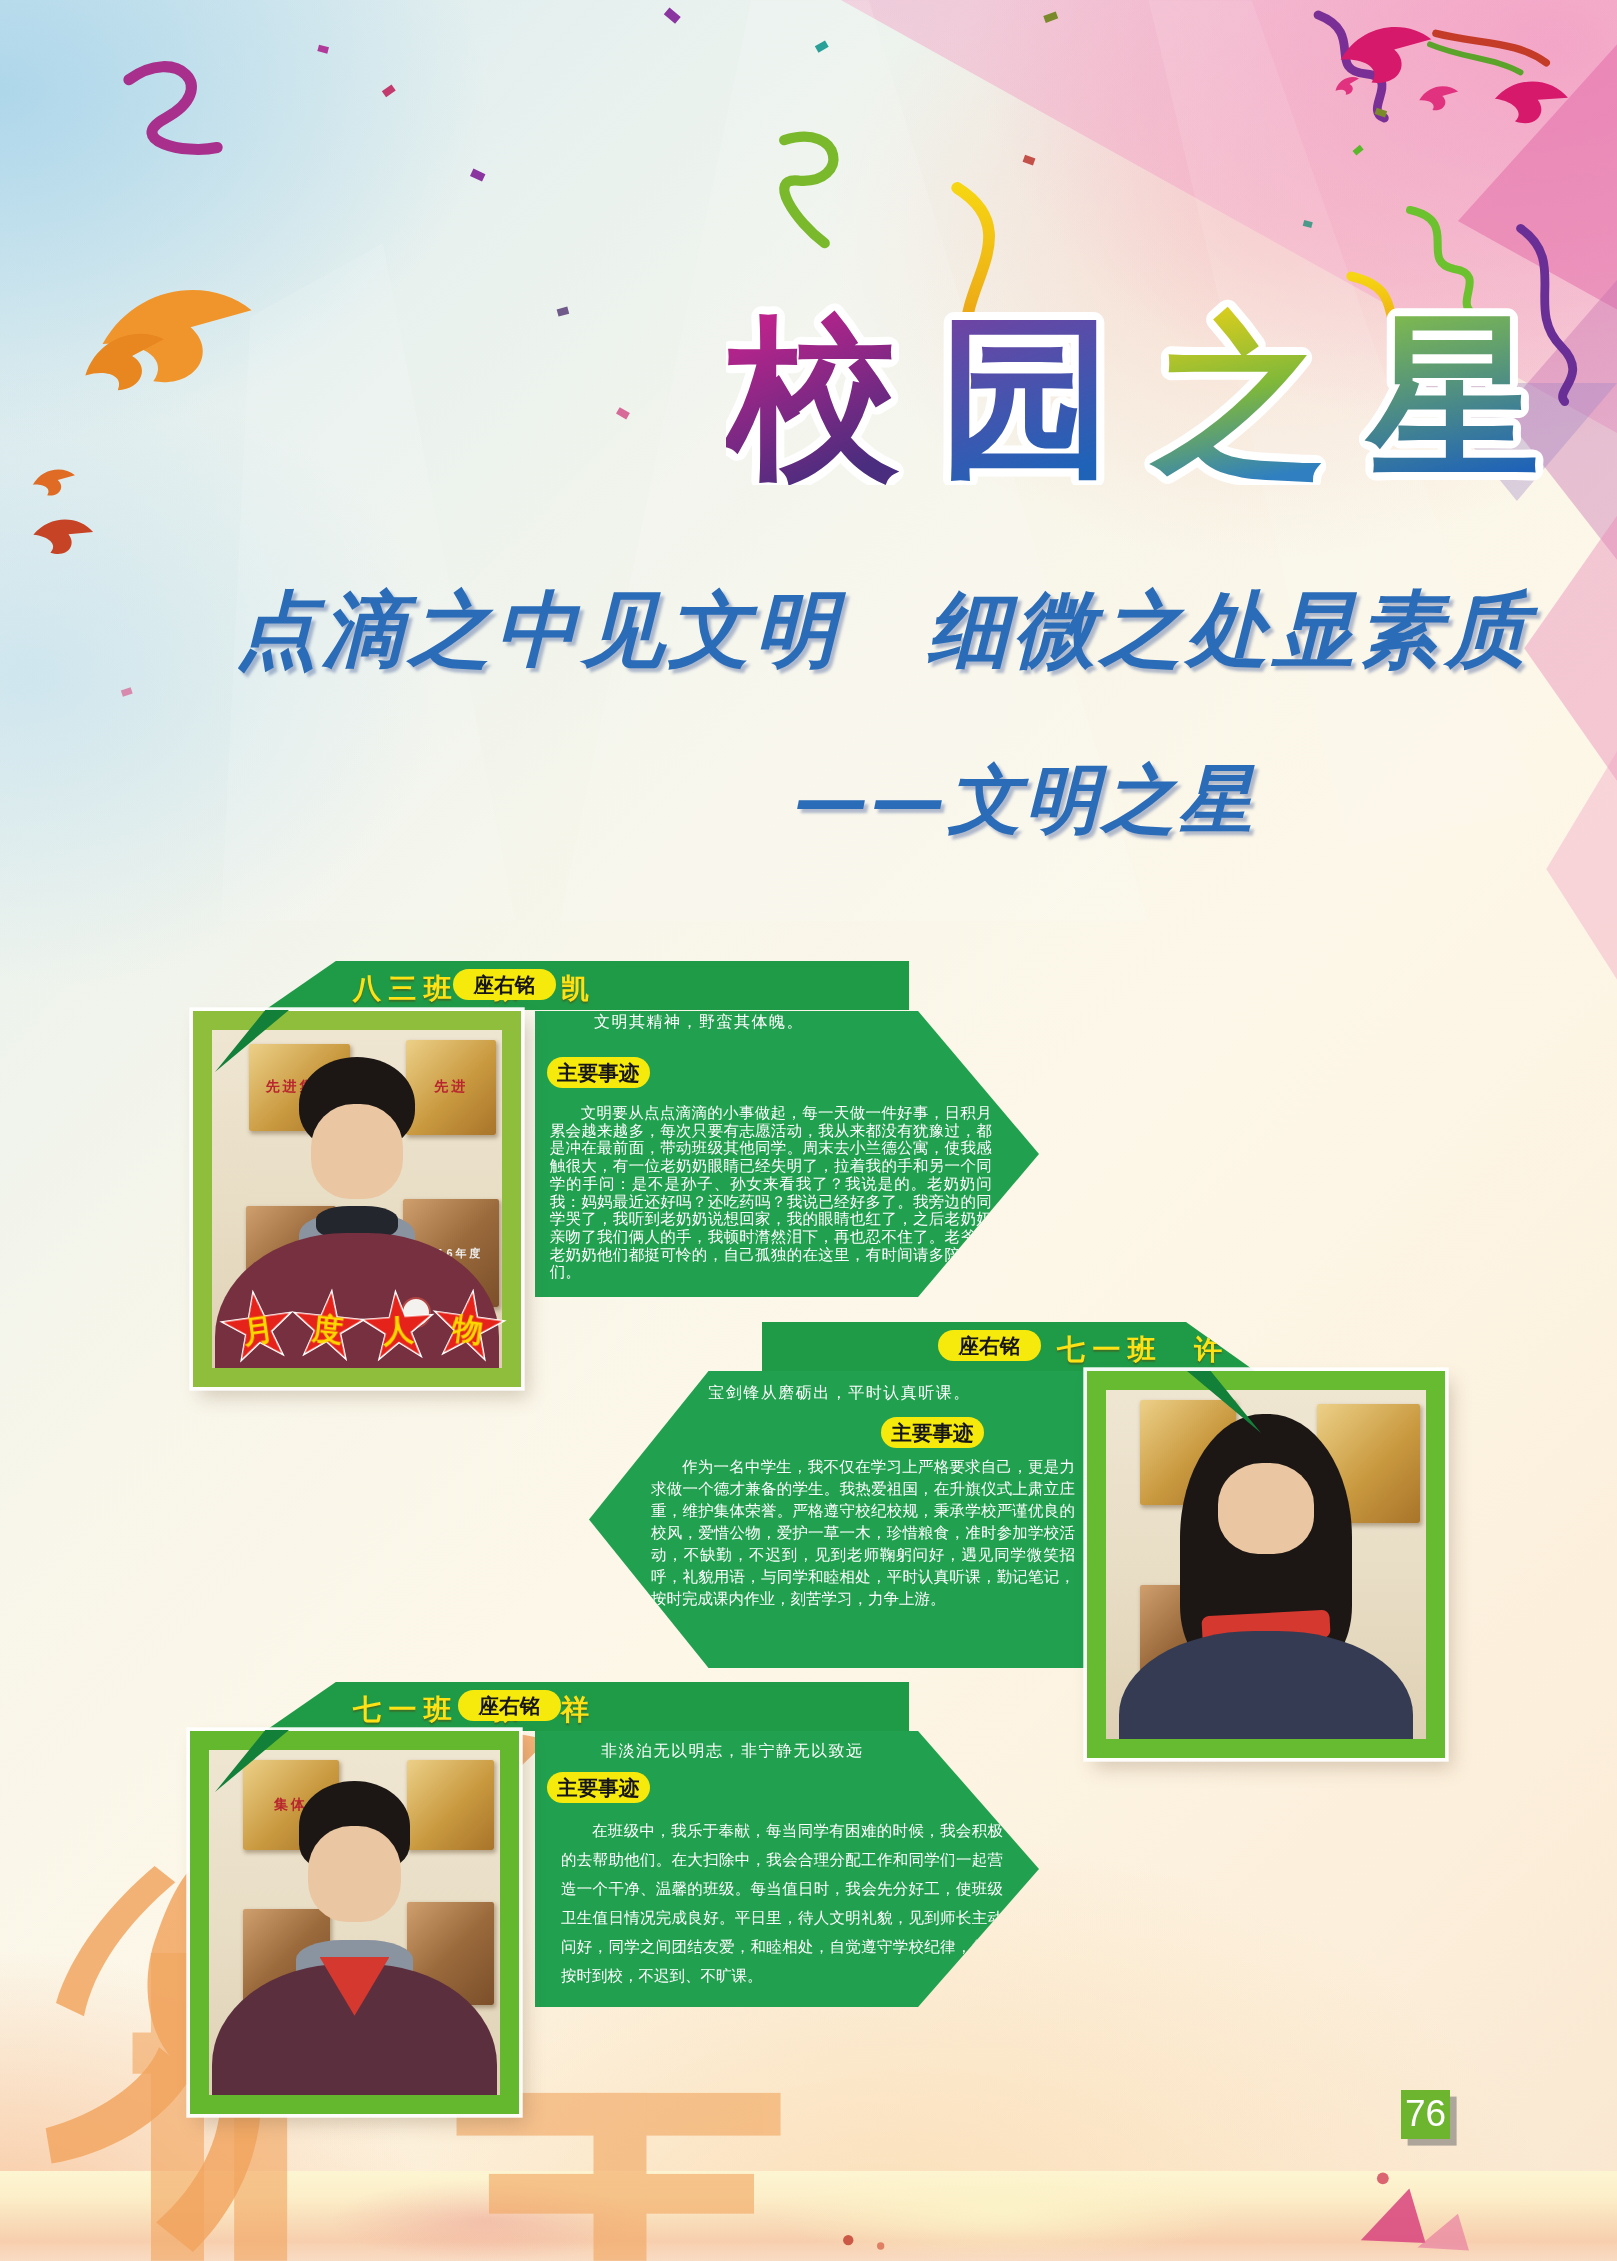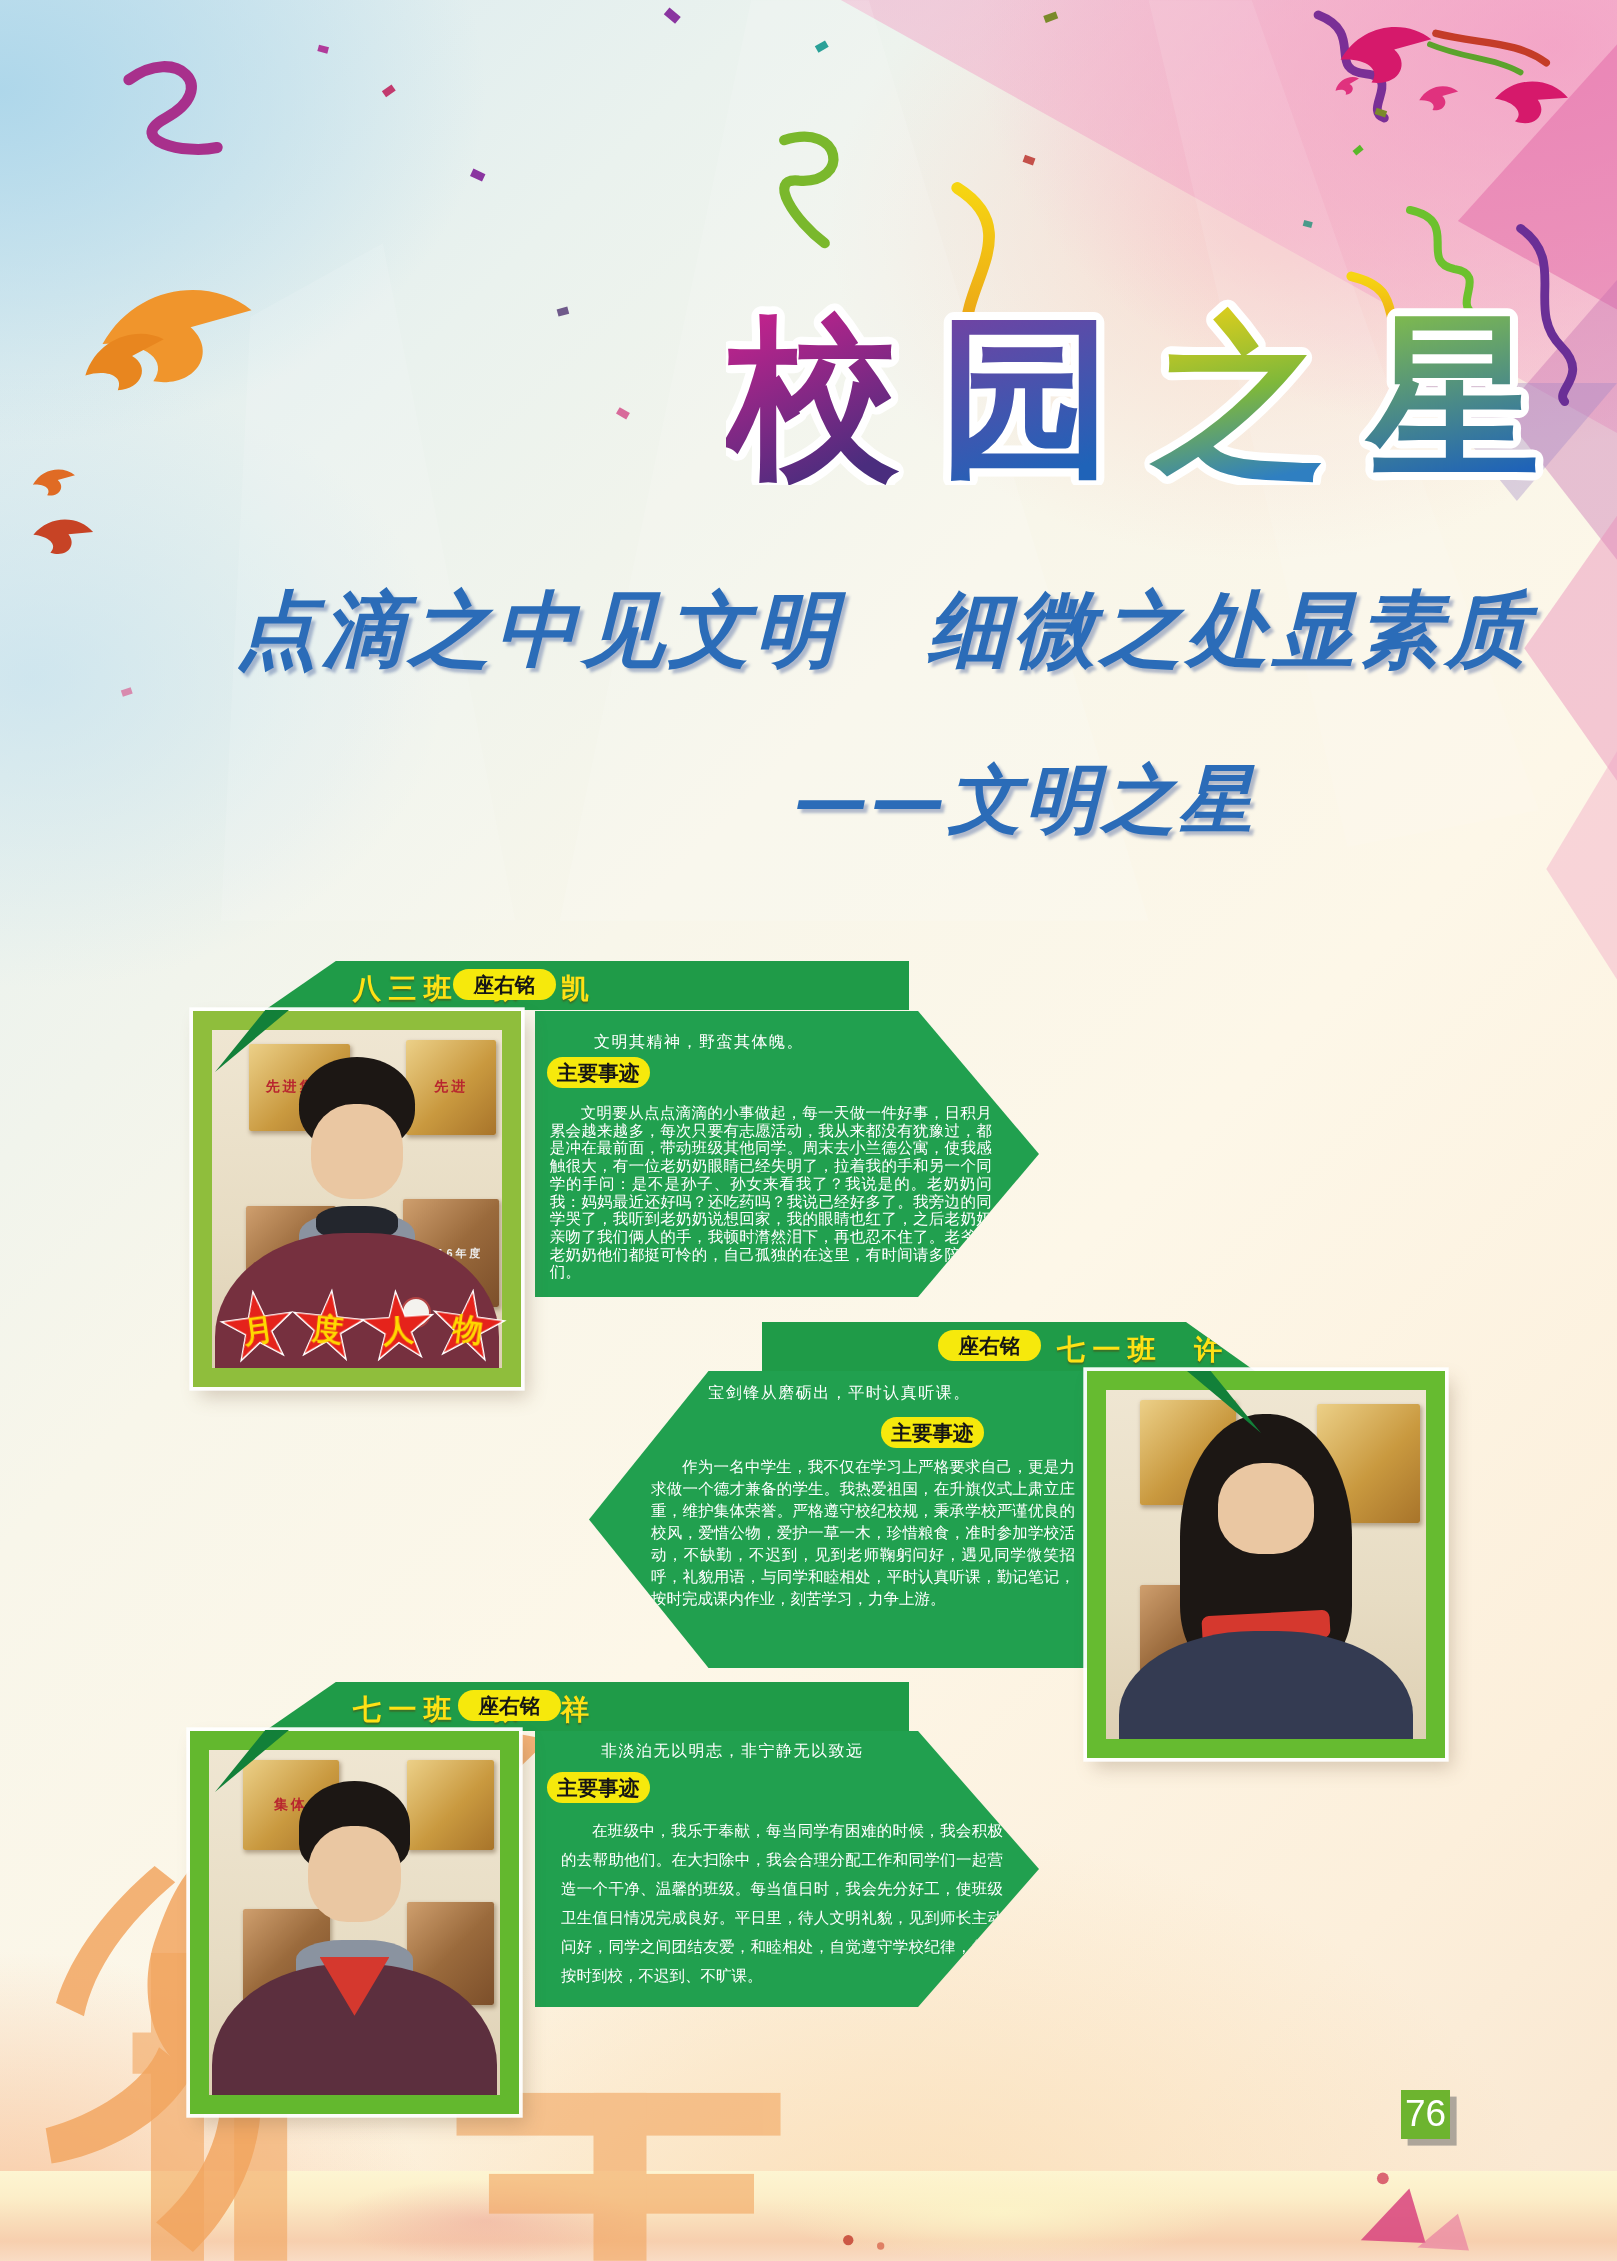--- a/index.html
+++ b/index.html
@@ -234,21 +234,21 @@
 
   <div id="banner1" class="abs banner">
     <div class="name-row" style="left:88px;">
       <span>八三班</span>
       <span>张　凯</span>
     </div>
   </div>
   <div class="abs pill" style="left:453px;top:969px;z-index:3;">座右铭</div>
   <div id="fold1" class="abs fold"></div>
   <div id="body1" class="abs body-green">
-    <div class="motto" style="left:59px;top:21px;">文明其精神，野蛮其体魄。</div>
+    <div class="motto" style="left:59px;top:1px;">文明其精神，野蛮其体魄。</div>
     <div class="pill" style="left:11.8px;top:46px;">主要事迹</div>
     <div class="deeds" style="left:14.7px;top:93px;width:442px;line-height:17.7px;">文明要从点点滴滴的小事做起，每一天做一件好事，日积月累会越来越多，每次只要有志愿活动，我从来都没有犹豫过，都是冲在最前面，带动班级其他同学。周末去小兰德公寓，使我感触很大，有一位老奶奶眼睛已经失明了，拉着我的手和另一个同学的手问：是不是孙子、孙女来看我了？我说是的。老奶奶问我：妈妈最近还好吗？还吃药吗？我说已经好多了。我旁边的同学哭了，我听到老奶奶说想回家，我的眼睛也红了，之后老奶奶亲吻了我们俩人的手，我顿时潸然泪下，再也忍不住了。老爷爷老奶奶他们都挺可怜的，自己孤独的在这里，有时间请多陪陪他们。</div>
   </div>
   <div id="frame1" class="abs frame">
     <div class="photo">
       <div class="pl gold" style="left:3%;top:4%;width:35%;height:26%;">
           <span>先进集体</span>
         </div>
       <div class="pl gold" style="right:2%;top:3%;width:31%;height:28%;">
           <span>先进</span>

